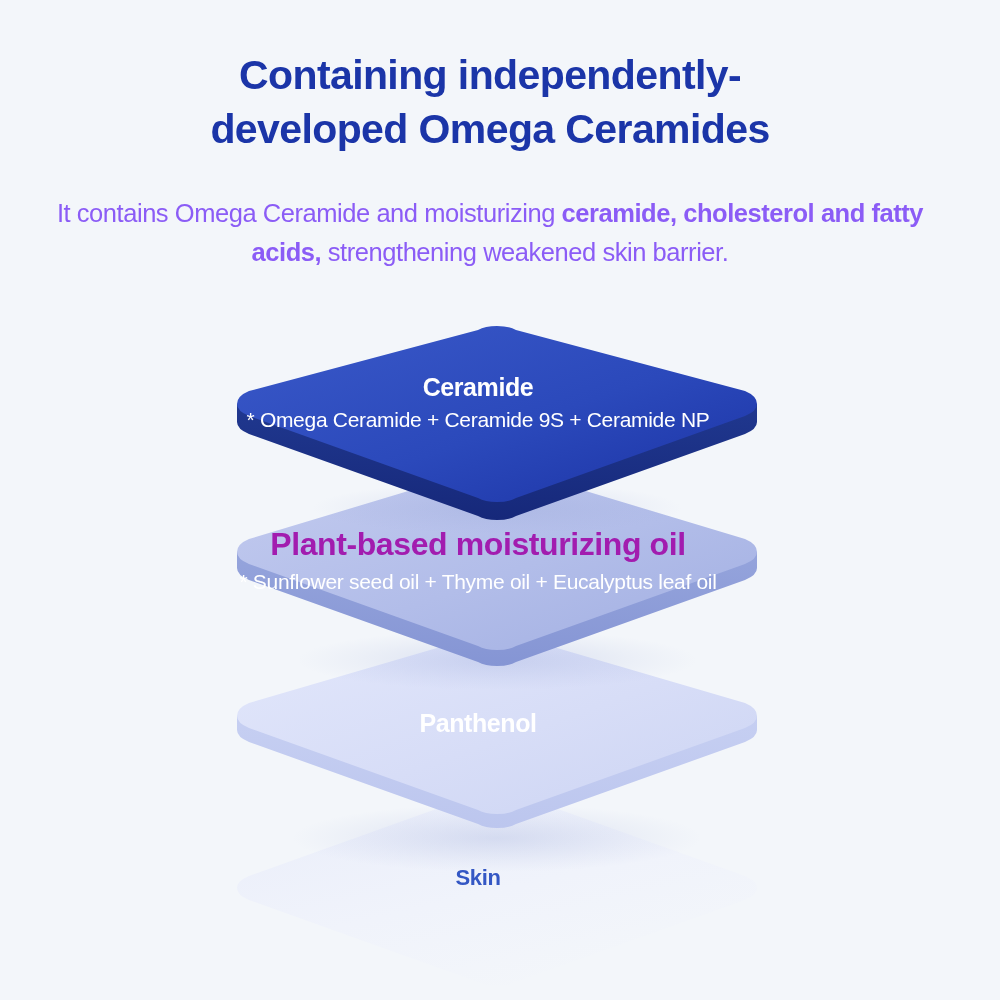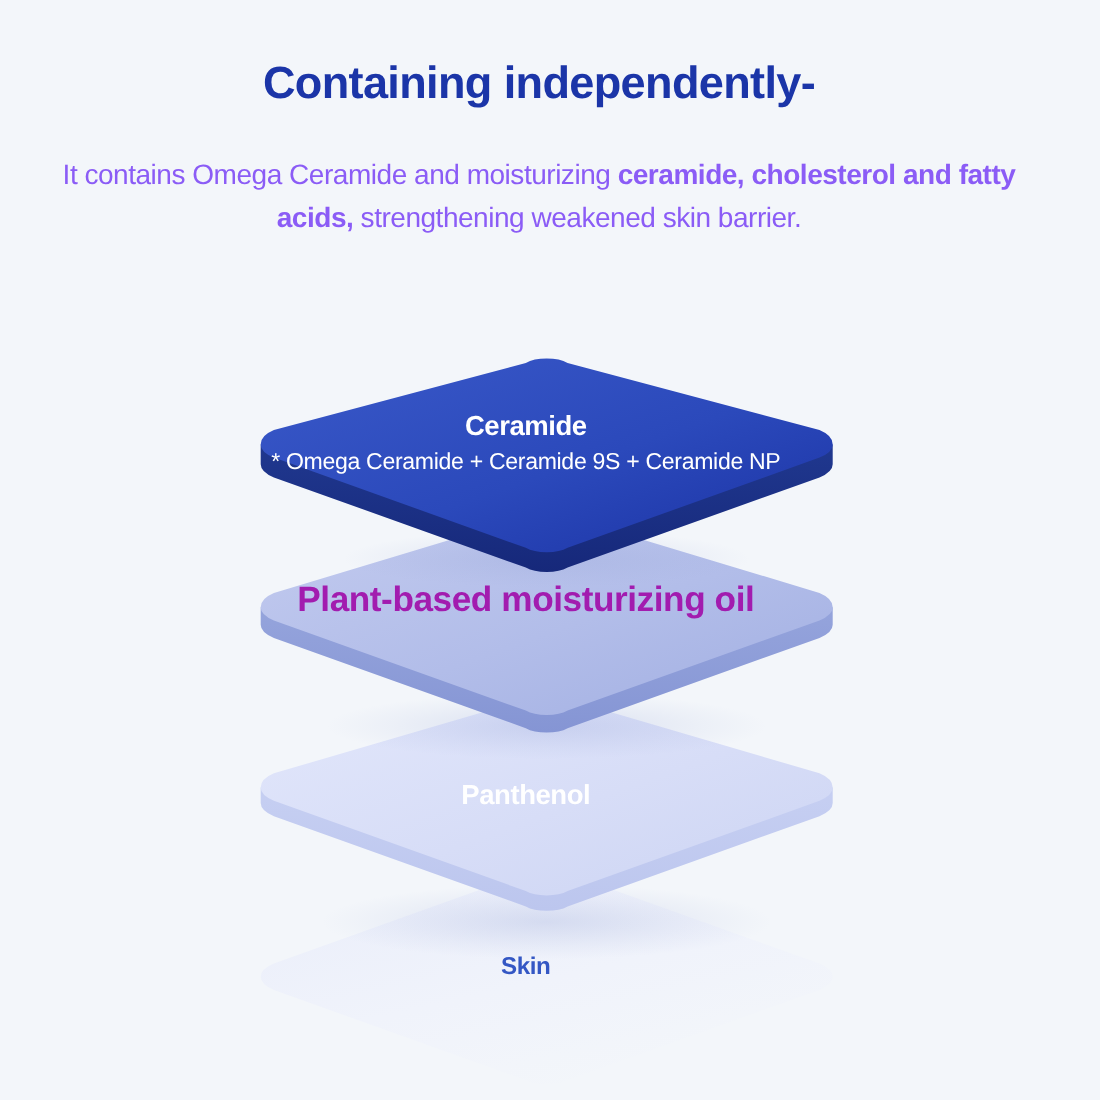--- a/index.html
+++ b/index.html
@@ -98,20 +98,21 @@
   
   #layer4-labels { top: 866px; }
   #layer4-labels .layer-title { color: #3457c4; font-size: 22px; }
 </style>
 </head>
 <body>
 
 <div class="header">
   <h1 class="title">
     <span class="line">Containing independently-</span>
+    <span class="line">developed Omega Ceramides</span>
   </h1>
   <p class="subtitle"><span>It contains Omega Ceramide and moisturizing </span><b>ceramide, cholesterol</b> <b>and fatty acids,</b><span> strengthening weakened skin barrier.</span></p>
 </div>
 
 <div class="stack">
   <svg width="1000" height="1000" viewBox="0 0 1000 1000" xmlns="http://www.w3.org/2000/svg">
     <defs>
 
       <linearGradient id="g1-top" x1="0" y1="0" x2="1" y2="1">
         <stop offset="0%" stop-color="#3a59c9"></stop>
@@ -261,20 +262,21 @@
   </svg>
 </div>
 
 <div class="layer-label-group" id="layer1-labels">
   <span class="layer-title">Ceramide</span>
   <span class="layer-sub">* Omega Ceramide + Ceramide 9S + Ceramide NP</span>
 </div>
 
 <div class="layer-label-group" id="layer2-labels">
   <span class="layer-title">Plant-based moisturizing oil</span>
+  <span class="layer-sub">* Sunflower seed oil + Thyme oil + Eucalyptus leaf oil</span>
 </div>
 
 <div class="layer-label-group" id="layer3-labels">
   <span class="layer-title">Panthenol</span>
 </div>
 
 <div class="layer-label-group" id="layer4-labels">
   <span class="layer-title">Skin</span>
 </div>
 

